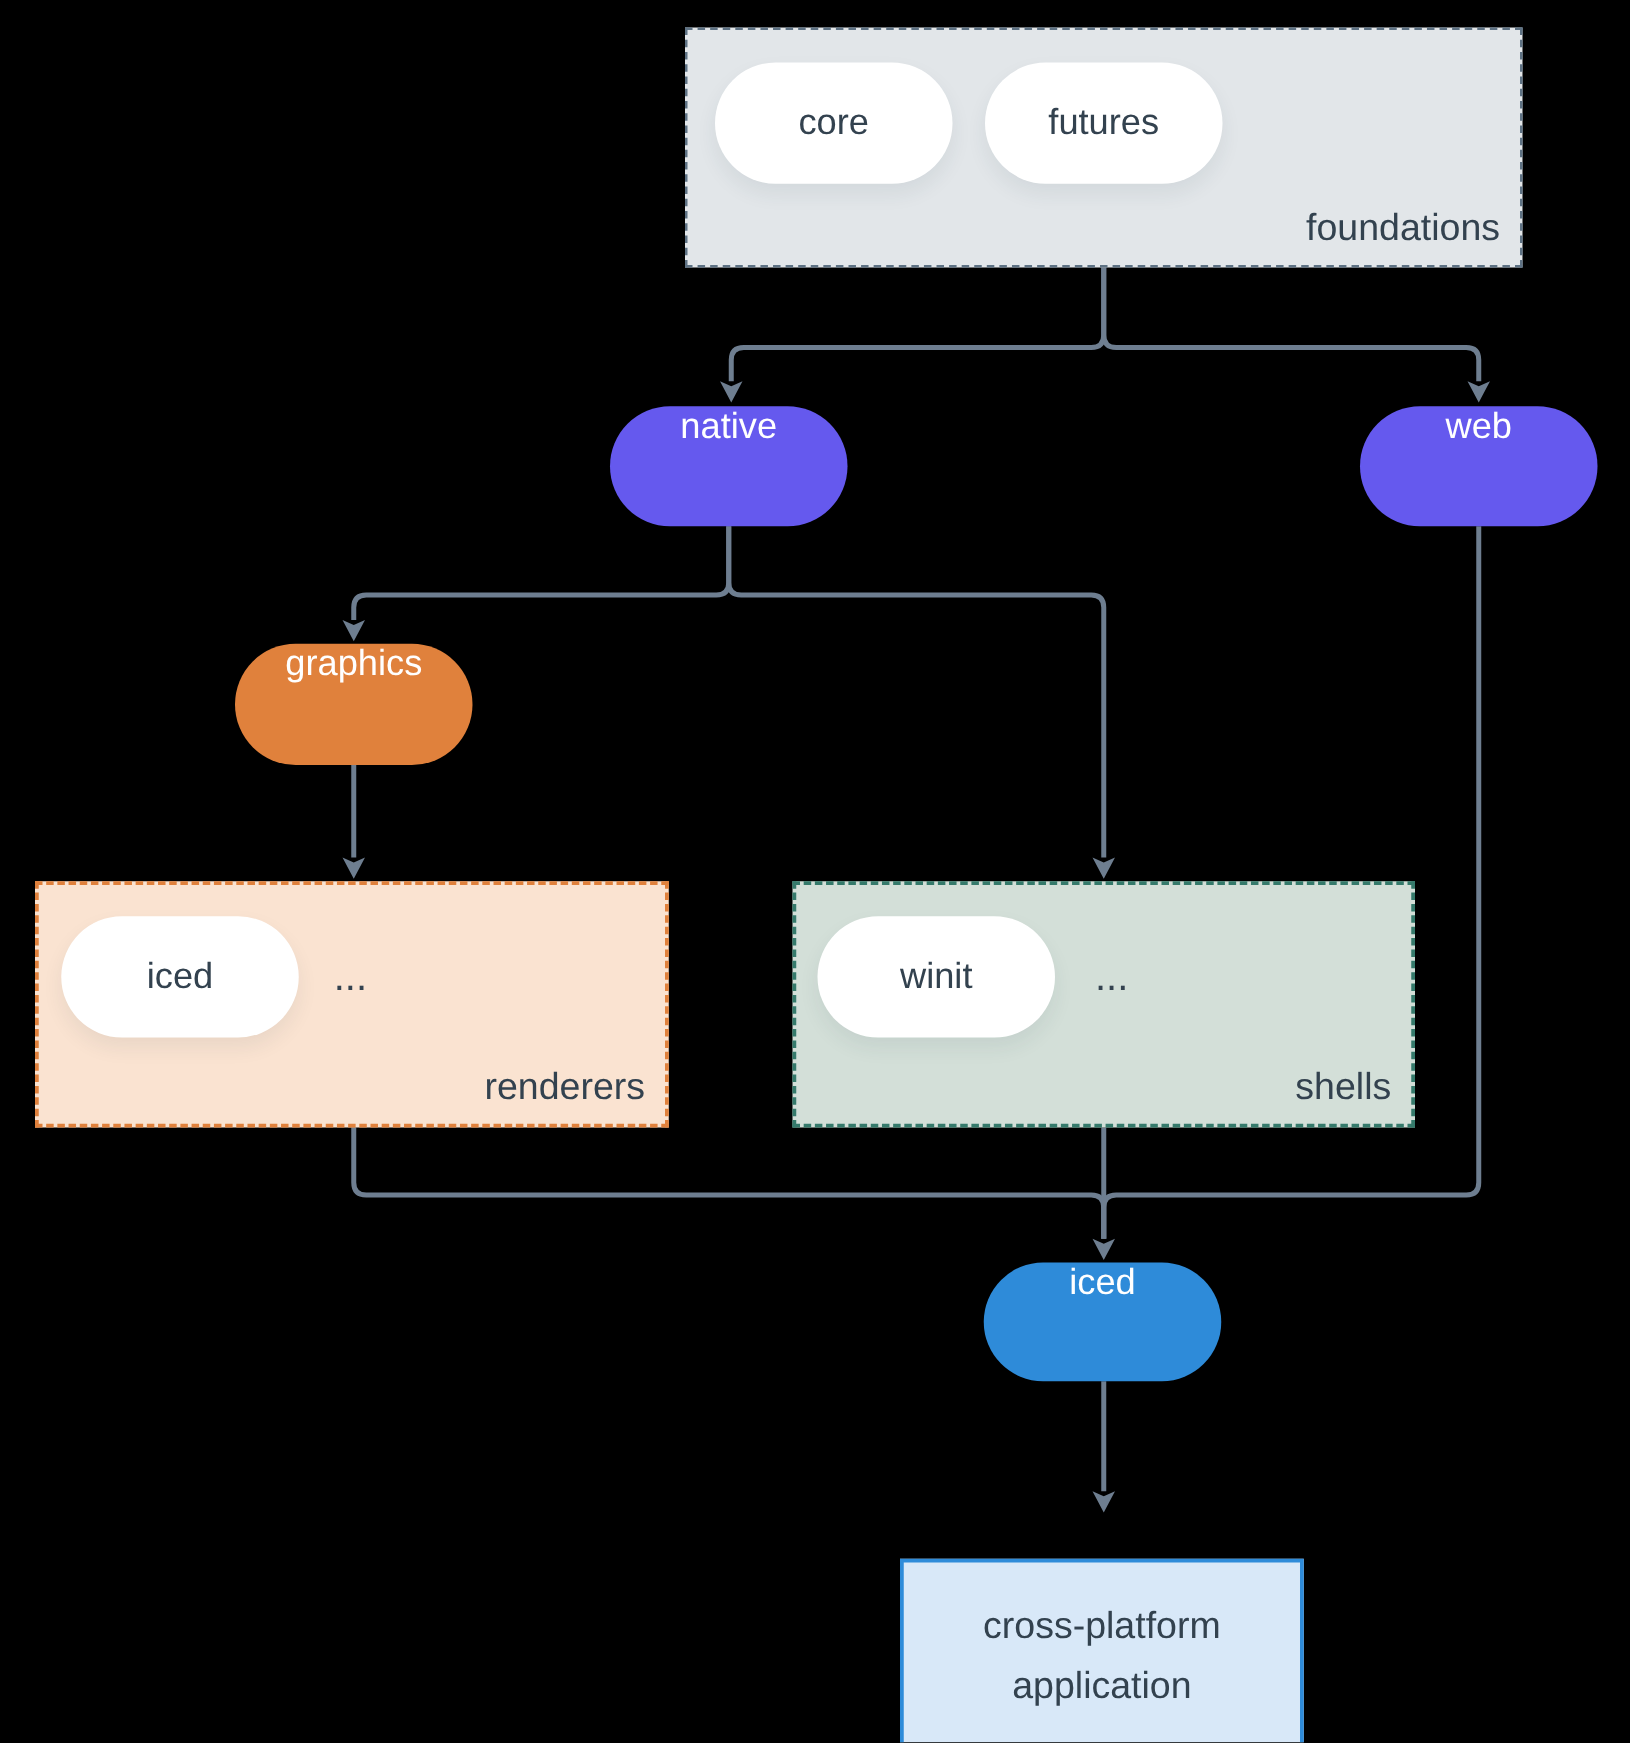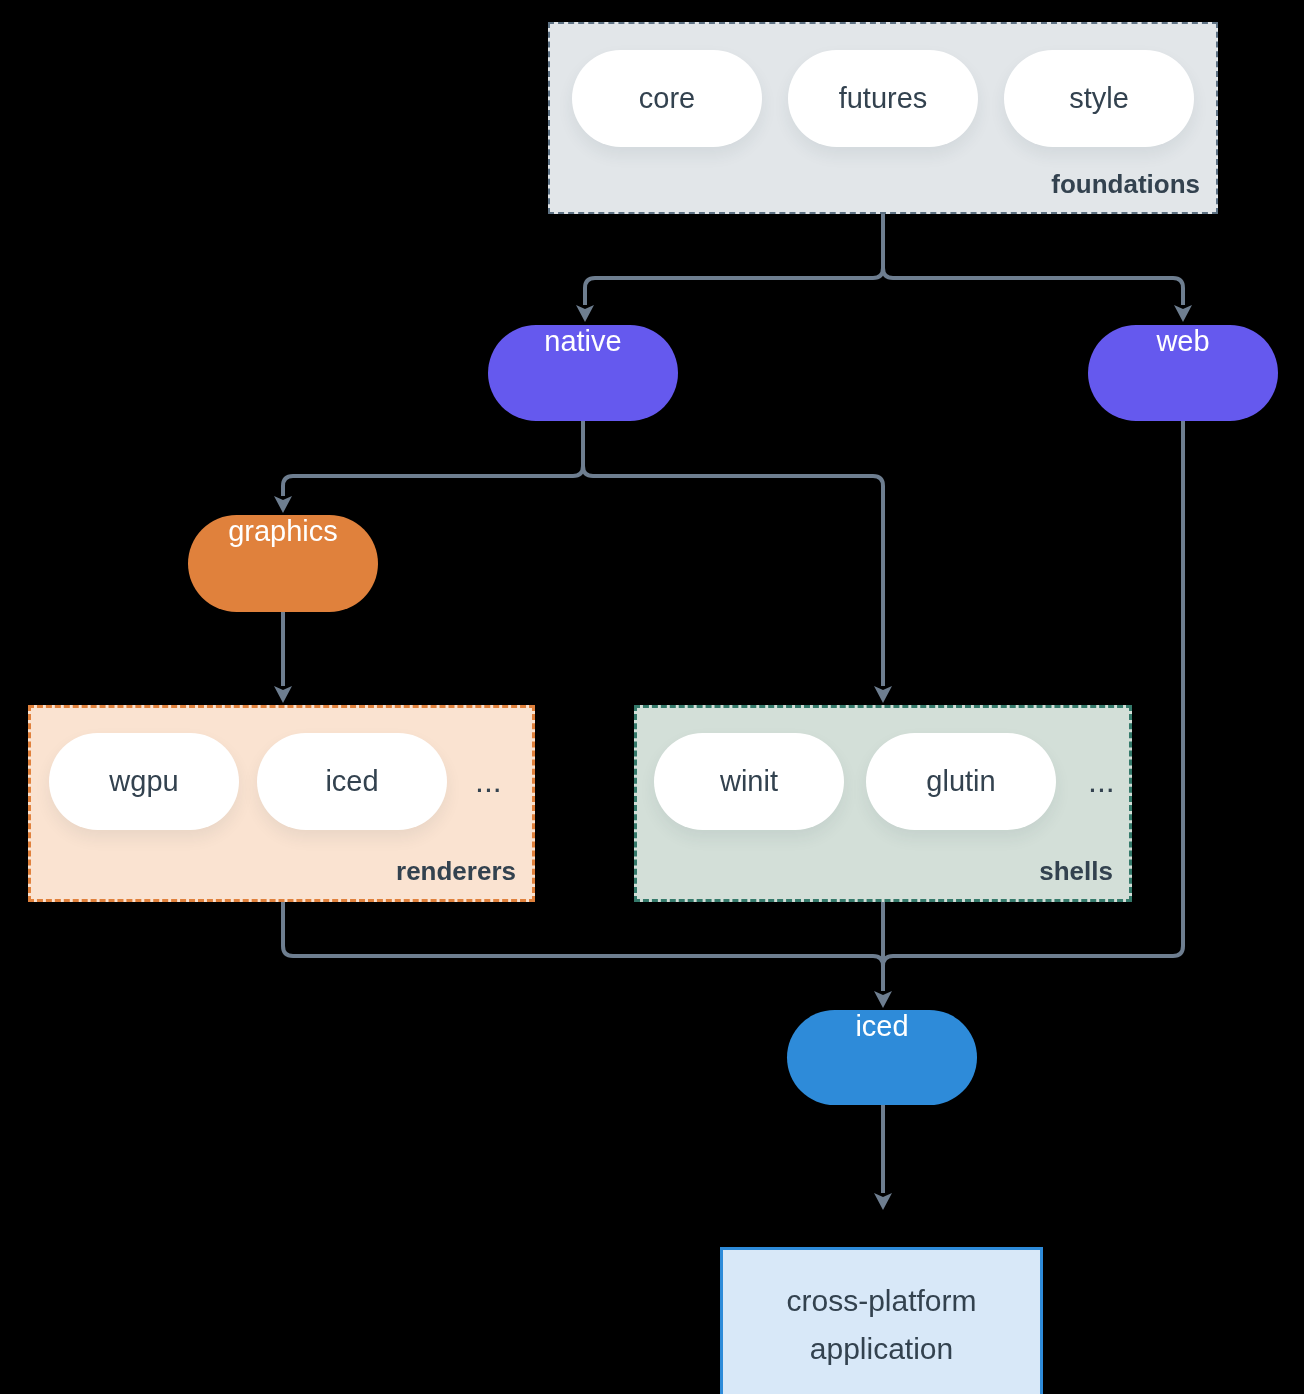--- a/index.html
+++ b/index.html
@@ -56,23 +56,22 @@
   }
   .more-dots {
     color: var(--node_text_dark, #33424f);
     font-size: 32px;
     margin-left: 10px;
   }
   .group-label {
     position: absolute;
     right: 16px;
     bottom: 12px;
-    font-size: 26px;
-    color: var(--node_text_dark, #33424f);
-    font-weight: bold;
+    font-size: 30px;
+    color: var(--node_text_dark, #33424f);
   }
   .free-pill {
     position: absolute;
     box-sizing: border-box;
     width: 190px;
     height: 96px;
     border-radius: 60px;
     display: flex;
     justify-content: center;
     color: var(--node_text_light, #fff);
@@ -148,60 +147,51 @@
   </svg>
 
   <div class="group-box" id="foundations-box">
     <div class="pills">
       <div class="node-pill">
         <span>core</span>
       </div>
       <div class="node-pill">
         <span>futures</span>
       </div>
-      <div class="node-pill">
-        <span>style</span>
-      </div>
     </div>
     <div class="group-label">foundations</div>
   </div>
 
   <div class="free-pill" id="native-pill">
     <span>native</span>
   </div>
 
   <div class="free-pill" id="web-pill">
     <span>web</span>
   </div>
 
   <div class="free-pill" id="graphics-pill">
     <span>graphics</span>
   </div>
 
   <div class="group-box" id="renderers-box">
     <div class="pills">
-      <div class="node-pill">
-        <span>wgpu</span>
-      </div>
       <div class="node-pill">
         <span>iced</span>
       </div>
       <span class="more-dots">...</span>
     </div>
     <div class="group-label">renderers</div>
   </div>
 
   <div class="group-box" id="shells-box">
     <div class="pills">
       <div class="node-pill">
         <span>winit</span>
       </div>
-      <div class="node-pill">
-        <span>glutin</span>
-      </div>
       <span class="more-dots">...</span>
     </div>
     <div class="group-label">shells</div>
   </div>
 
   <div class="free-pill" id="iced-pill">
     <span>iced</span>
   </div>
 
   <div id="application-box">

